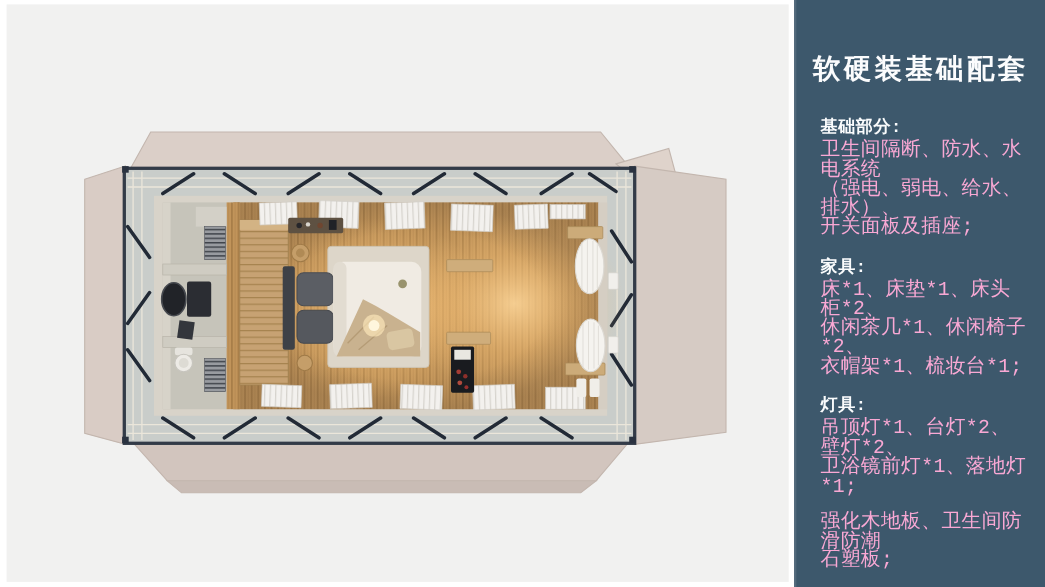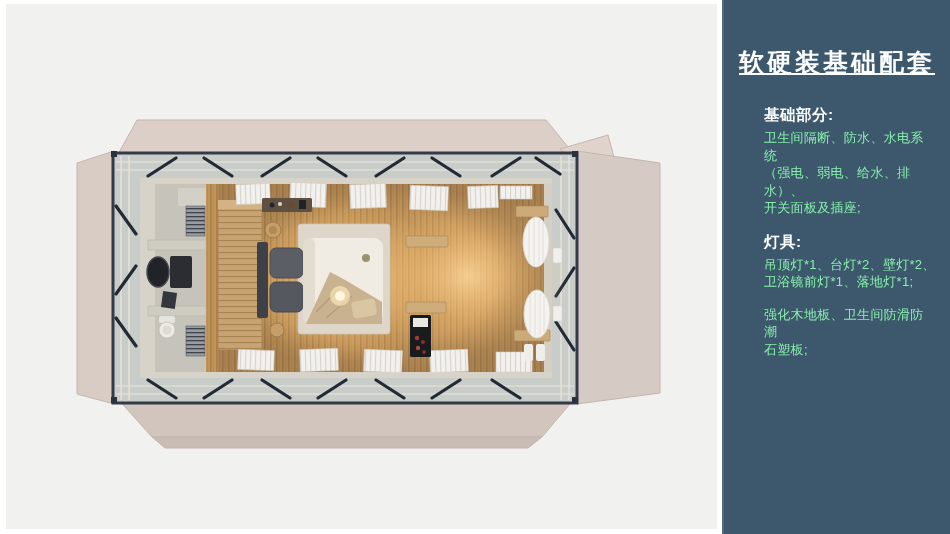--- a/index.html
+++ b/index.html
@@ -10,26 +10,26 @@
   .stage{position:relative;width:950px;height:534px;background:#ffffff;}
   .photo{position:absolute;left:0;top:0;width:722px;height:534px;}
   .photo svg{display:block;}
   .sidebar{
     position:absolute;left:722px;top:0;width:228px;height:534px;
     background:#3d586c;border-left:2px solid #52697b;box-sizing:border-box;
     color:#f3f6f8;padding:26px 14px 8px 14px;
   }
   .title{
     font-size:25px;font-weight:700;letter-spacing:3px;text-align:center;
-    margin:20px 0 26px;white-space:nowrap;color:#fbfcfd;text-decoration:underline;
+    margin:20px 0 26px;white-space:nowrap;color:#fbfcfd;
   }
-  .sections{margin-left:26px;}
+  .sections{margin-left:8px;font-family:Liberation Mono, monospace;}
   .sec{margin-bottom:15px;}
   .sec h2{font-size:15.5px;font-weight:700;margin:0 0 3px;letter-spacing:.5px;color:#fafcfd;}
-  .sec p{font-size:13px;line-height:17.5px;margin:0;white-space:pre-line;letter-spacing:.3px;color:#86efac;}
+  .sec p{font-size:18px;line-height:17.5px;margin:0;white-space:pre-line;letter-spacing:.3px;color:#f9a8d4;}
 </style>
 </head>
 <body>
 
 <div class="stage">
 
   <div class="photo">
     <svg width="722" height="534" viewBox="0 0 722 534">
       <defs>
         <pattern id="wood" width="6" height="12" patternUnits="userSpaceOnUse">
@@ -189,20 +189,26 @@
   <aside class="sidebar">
     <h1 class="title">软硬装基础配套</h1>
     <div class="sections">
       <section class="sec">
         <h2>基础部分:</h2>
         <p>卫生间隔断、防水、水电系统
 （强电、弱电、给水、排水）、
 开关面板及插座;</p>
       </section>
       <section class="sec">
+        <h2>家具:</h2>
+        <p>床*1、床垫*1、床头柜*2、
+休闲茶几*1、休闲椅子*2、
+衣帽架*1、梳妆台*1;</p>
+      </section>
+      <section class="sec">
         <h2>灯具:</h2>
         <p>吊顶灯*1、台灯*2、壁灯*2、
 卫浴镜前灯*1、落地灯*1;</p>
       </section>
       <section class="sec">
       </section>
       <section class="sec">
         <p>强化木地板、卫生间防滑防潮
 石塑板;</p>
       </section>

